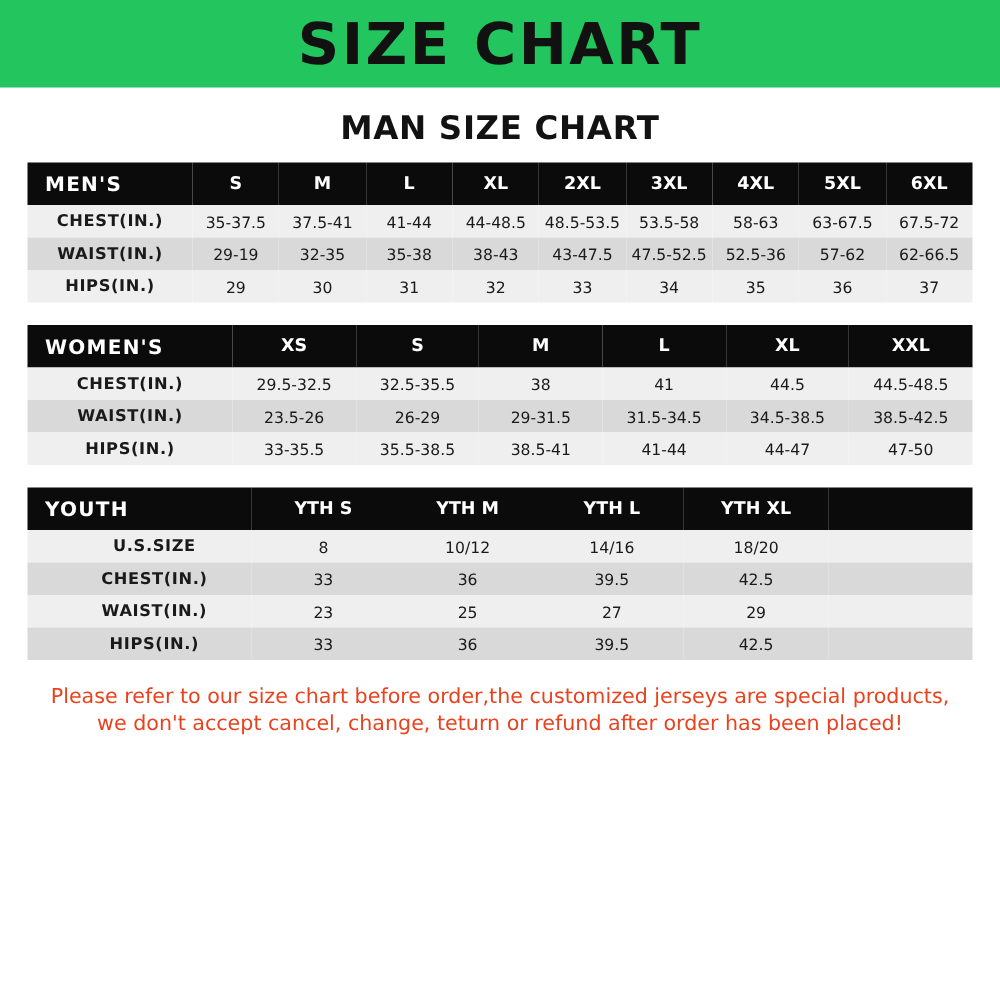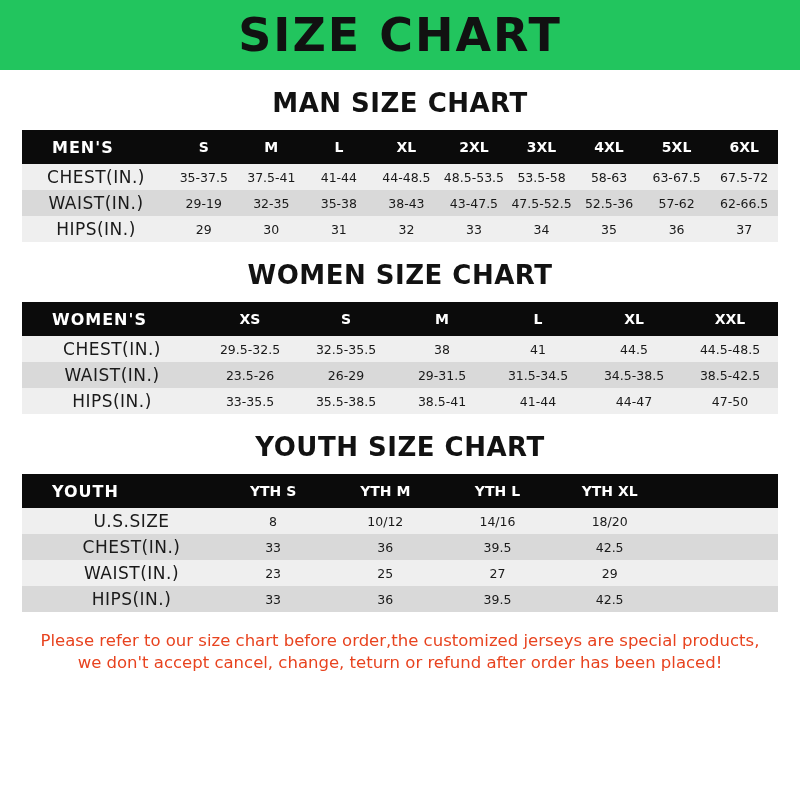--- a/index.html
+++ b/index.html
@@ -73,28 +73,28 @@
   }
   table.size-table thead th {
     background: #0b0b0b;
     color: #ffffff;
     font-weight: bold;
     font-size: 14px;
     height: 34px;
   }
   table.size-table thead th.rowlabel {
     text-align: left;
-    padding-left: 30px;
+    padding-left: 14px;
     font-size: 16px;
     letter-spacing: 1px;
   }
   table.size-table tbody td.rowlabel {
-    font-weight: normal;
+    font-weight: bold;
     letter-spacing: 0.5px;
-    font-size: 17px;
+    font-size: 13px;
   }
   tr.band-light td { background: #efefef; }
   tr.band-dark td { background: #d9d9d9; }
 
   
   .men-table thead th.rowlabel { width: 118px; }
   .men-table tbody td.rowlabel { width: 118px; }
   .men-table th, .men-table td { font-size: 12px; }
   .men-table thead th { font-size: 13.5px; }
 
@@ -189,21 +189,20 @@
             <td>34</td>
             <td>35</td>
             <td>36</td>
             <td>37</td>
           </tr>
         </tbody>
       </table>
     </div>
 
     <div class="section">
-      <div class="section-title">WOMEN SIZE CHART</div>
       <table class="size-table women-table">
         <thead>
           <tr>
             <th class="rowlabel">WOMEN'S</th>
             <th>XS</th>
             <th>S</th>
             <th>M</th>
             <th>L</th>
             <th>XL</th>
             <th>XXL</th>
@@ -235,21 +234,20 @@
             <td>38.5-41</td>
             <td>41-44</td>
             <td>44-47</td>
             <td>47-50</td>
           </tr>
         </tbody>
       </table>
     </div>
 
     <div class="section">
-      <div class="section-title">YOUTH SIZE CHART</div>
       <table class="size-table youth-table">
         <thead>
           <tr>
             <th class="rowlabel">YOUTH</th>
             <th>YTH S</th>
             <th>YTH M</th>
             <th>YTH L</th>
             <th>YTH XL</th>
             <th></th>
           </tr>

